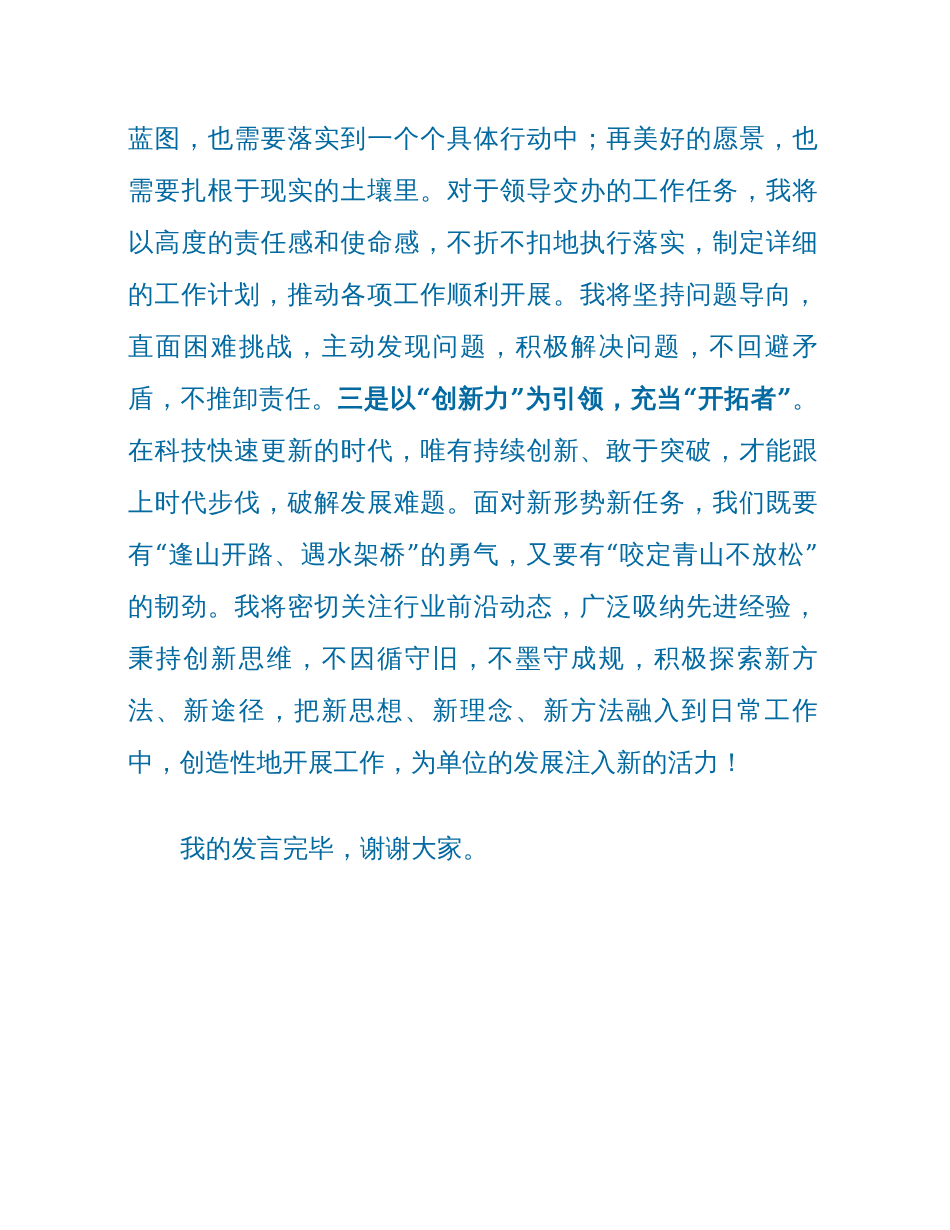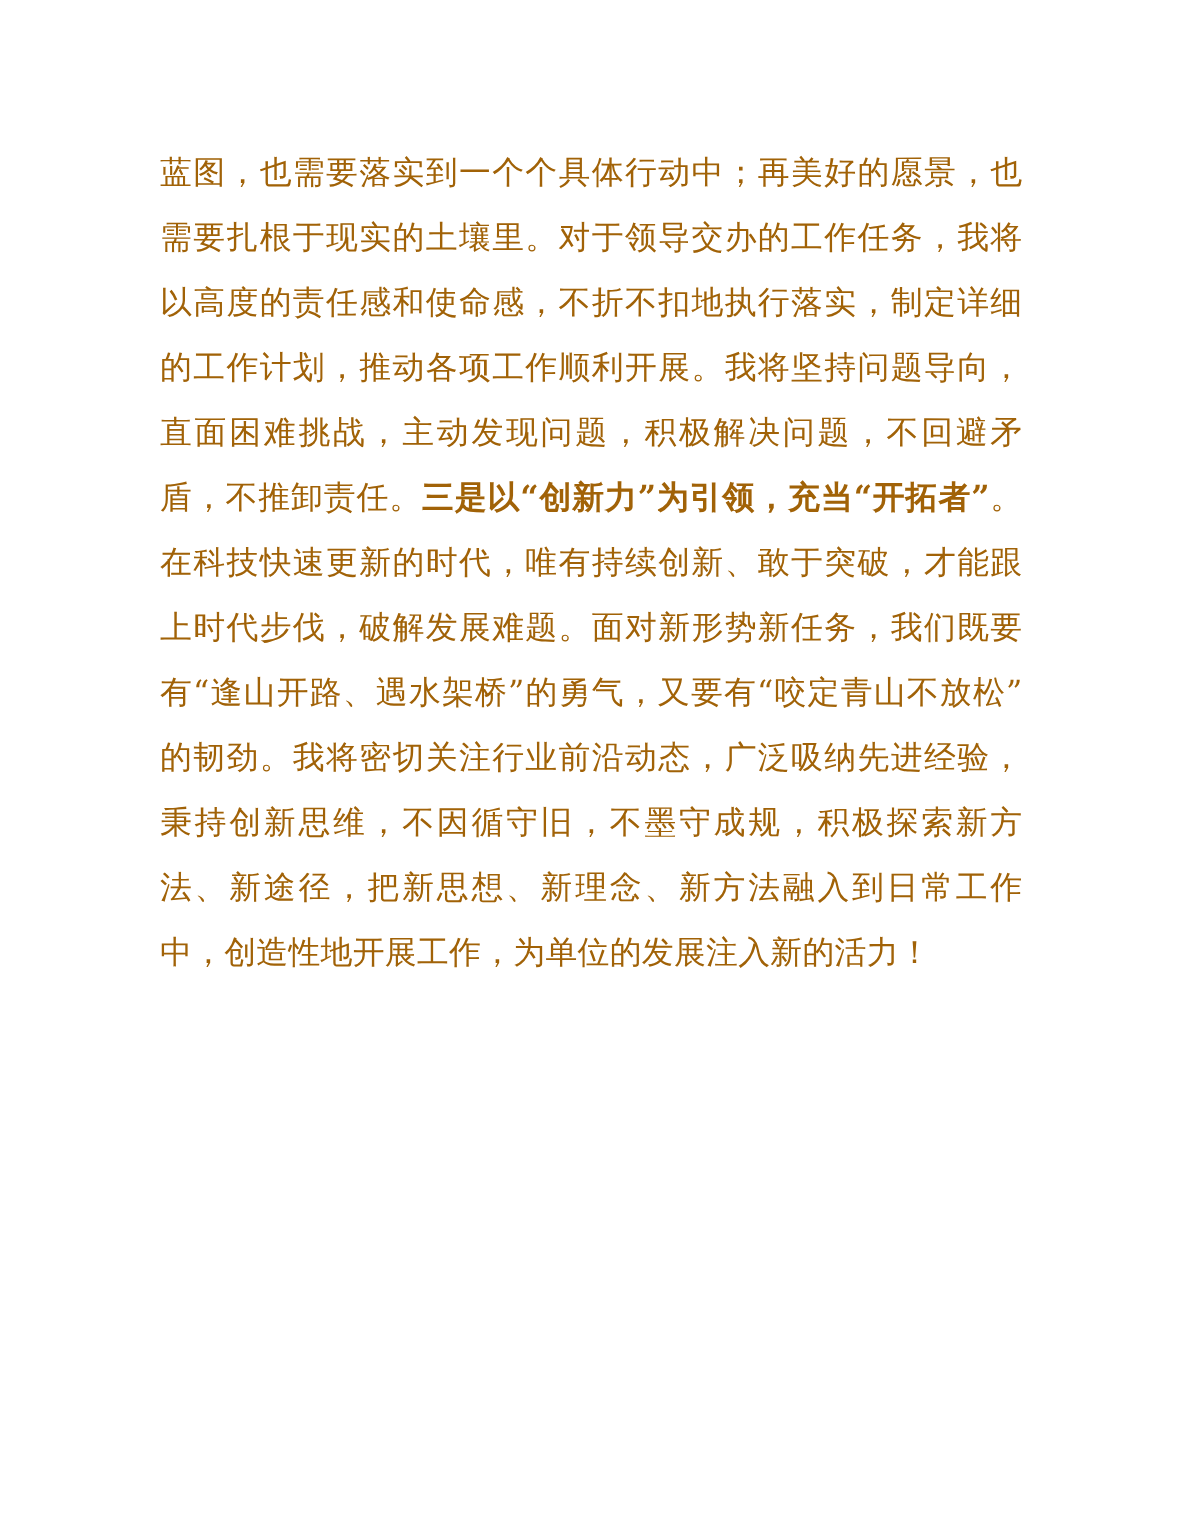--- a/index.html
+++ b/index.html
@@ -26,36 +26,37 @@
     top: 112px;
     width: 690px;
   }
   .para {
     margin: 0;
     font-size: 25.5px;
     line-height: 52px;
     text-align: justify;
     text-justify: inter-ideograph;
     letter-spacing: 0.2px;
-    color: #a16207;
+    color: #0369a1;
   }
   .para.first {
     text-indent: 0;
   }
   .para.closing {
     text-indent: 52px;
     margin-top: 34px;
   }
   .bold {
     font-weight: bold;
   }
 </style>
 </head>
 <body>
 
 <div class="page">
   <div class="content">
 
     <p class="para first"><span>蓝图，也需要落实到一个个具体行动中；再美好的愿景，也需要扎根于现实的土壤里。对于领导交办的工作任务，我将以高度的责任感和使命感，不折不扣地执行落实，制定详细的工作计划，推动各项工作顺利开展。我将坚持问题导向，直面困难挑战，主动发现问题，积极解决问题，不回避矛盾，不推卸责任。</span><span class="bold">三是以“创新力”为引领，充当“开拓者”</span><span>。在科技快速更新的时代，唯有持续创新、敢于突破，才能跟上时代步伐，破解发展难题。面对新形势新任务，我们既要有“逢山开路、遇水架桥”的勇气，又要有“咬定青山不放松”的韧劲。我将密切关注行业前沿动态，广泛吸纳先进经验，秉持创新思维，不因循守旧，不墨守成规，积极探索新方法、新途径，把新思想、新理念、新方法融入到日常工作中，创造性地开展工作，为单位的发展注入新的活力！</span></p>
 
+    <p class="para closing"><span>我的发言完毕，谢谢大家。</span></p>
 
   </div>
 </div>
 
 </body></html>

